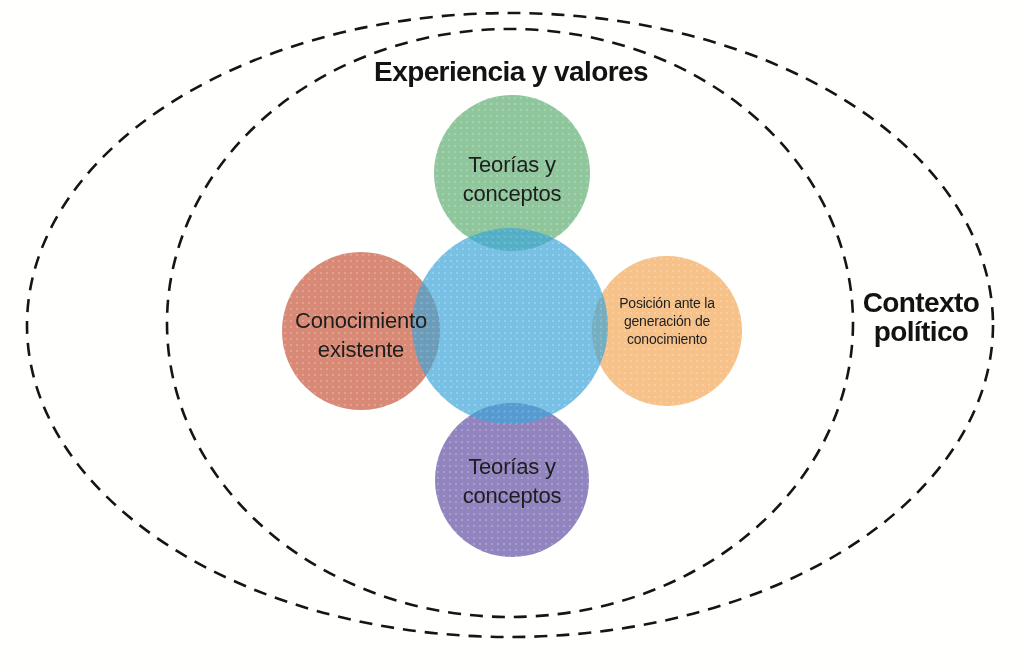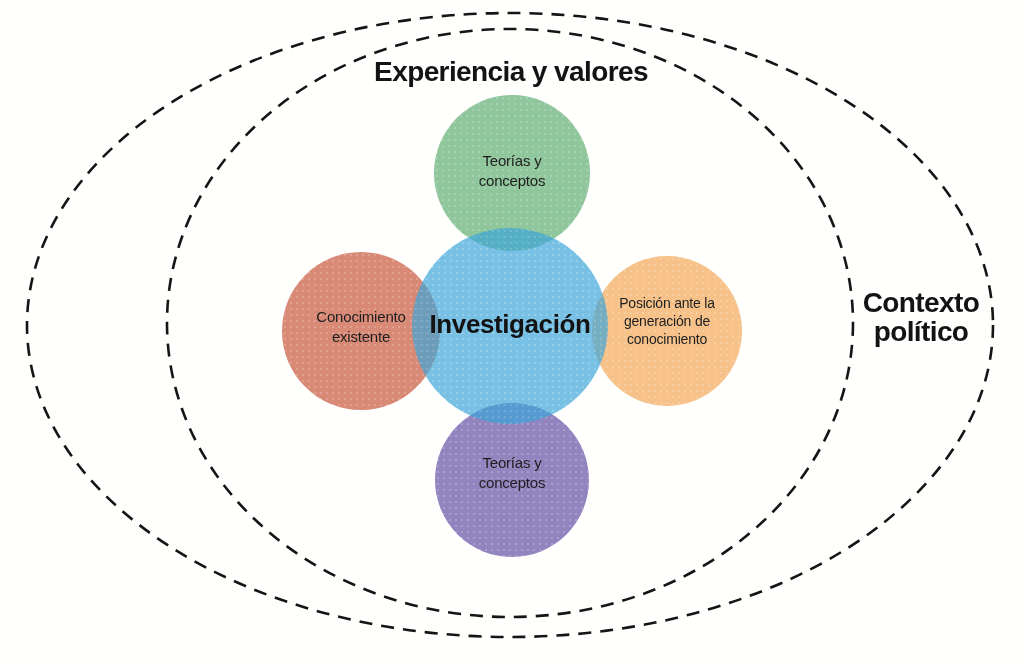--- a/index.html
+++ b/index.html
@@ -40,21 +40,21 @@
   .circle-center { left: 412px; top: 228px; width: 196px; height: 196px; z-index: 2; opacity: 0.68; }
 
   .label {
     position: absolute;
     z-index: 5;
     color: #1e1e1e;
     text-align: center;
     white-space: pre-line;
   }
   .label-circle {
-    font-size: 15px;
+    font-size: 22px;
     line-height: 1.3;
     letter-spacing: -0.2px;
   }
   .label-bold {
     font-weight: bold;
     letter-spacing: -0.6px;
     color: #131313;
   }
   .label-experience { left: 311px; top:  56px; width: 400px; font-size: 28px; }
   .label-context    { left: 831px; top: 288px; width: 180px; font-size: 28px; line-height: 1.05; }
@@ -78,21 +78,20 @@
   <div class="circle circle-left" style="background-color: rgb(216, 138, 118);"></div>
   <div class="circle circle-right" style="background-color: rgb(246, 194, 137);"></div>
   <div class="circle circle-bottom" style="background-color: rgb(146, 132, 190);"></div>
   <div class="circle circle-center" style="background-color: rgb(57, 165, 218);"></div>
 
   <div class="label label-bold label-experience">Experiencia y valores</div>
 
   <div class="label label-bold label-context">Contexto
 político</div>
 
-  <div class="label label-bold label-center">Investigación</div>
 
   <div class="label label-circle label-top">Teorías y
 conceptos</div>
 
   <div class="label label-circle label-left">Conocimiento
 existente</div>
 
   <div class="label label-circle label-right">Posición ante la
 generación de
 conocimiento</div>

